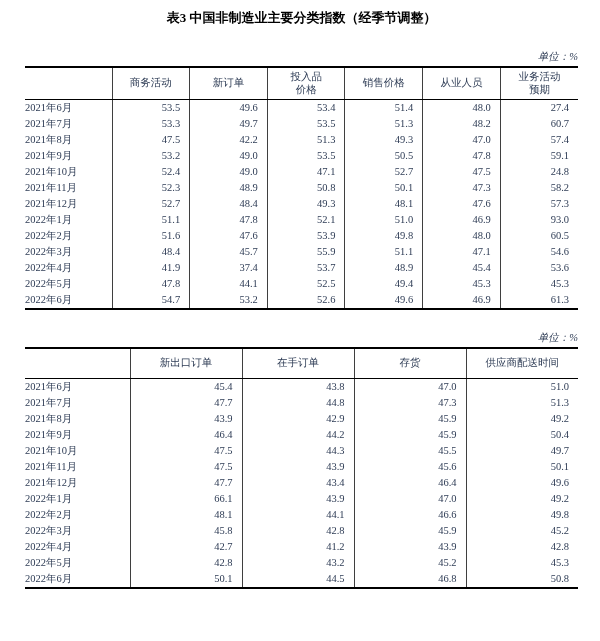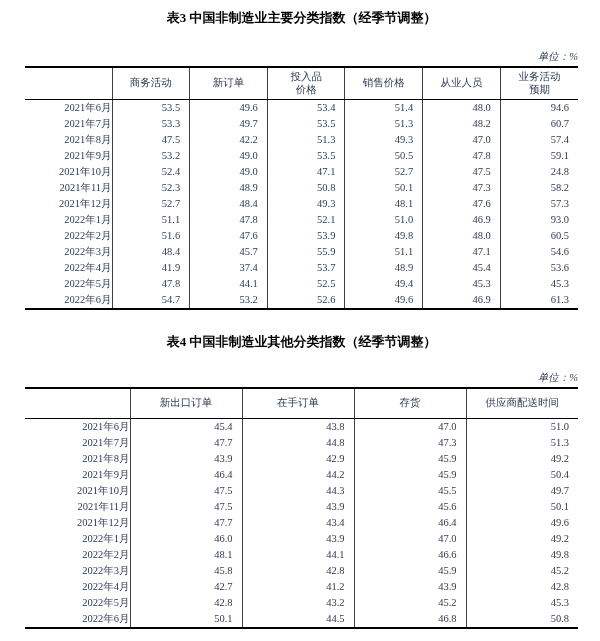--- a/index.html
+++ b/index.html
@@ -57,21 +57,21 @@
   th+th, td+td{border-left:1px solid var(--border-thin);}
   tbody td{
     font-size:10.5px;
     line-height:16px;
     text-align:right;
     padding:0 9px 0 0;
     white-space:nowrap;
     overflow:hidden;
   }
   tbody td.row-label{
-    text-align:right;
+    text-align:left;
     padding:0;
     margin-top:16px;
   }
   .t3 col.col-label{width:87px;}
   .t4 col.col-label{width:105px;}
 </style>
 </head>
 <body>
 
 <div class="page">
@@ -103,21 +103,21 @@
           </tr>
         </thead>
       <tbody>
           <tr>
             <td class="row-label">2021年6月</td>
             <td>53.5</td>
             <td>49.6</td>
             <td>53.4</td>
             <td>51.4</td>
             <td>48.0</td>
-            <td>94.6</td>
+            <td>27.4</td>
           </tr>
           <tr>
             <td class="row-label">2021年7月</td>
             <td>53.3</td>
             <td>49.7</td>
             <td>53.5</td>
             <td>51.3</td>
             <td>48.2</td>
             <td>60.7</td>
           </tr>
@@ -218,21 +218,20 @@
             <td>52.6</td>
             <td>49.6</td>
             <td>46.9</td>
             <td>61.3</td>
           </tr>
         </tbody>
     </table>
   </div>
 
   <div class="section4">
-    <h1 class="tbl-title">表4 中国非制造业其他分类指数（经季节调整）</h1>
     <div class="unit">单位：%</div>
     <table class="t4">
       <colgroup>
         <col class="col-label">
           <col>
           <col>
           <col>
           <col>
       </colgroup>
       <thead>
@@ -289,21 +288,21 @@
           </tr>
           <tr>
             <td class="row-label">2021年12月</td>
             <td>47.7</td>
             <td>43.4</td>
             <td>46.4</td>
             <td>49.6</td>
           </tr>
           <tr>
             <td class="row-label">2022年1月</td>
-            <td>46.0</td>
+            <td>66.1</td>
             <td>43.9</td>
             <td>47.0</td>
             <td>49.2</td>
           </tr>
           <tr>
             <td class="row-label">2022年2月</td>
             <td>48.1</td>
             <td>44.1</td>
             <td>46.6</td>
             <td>49.8</td>

